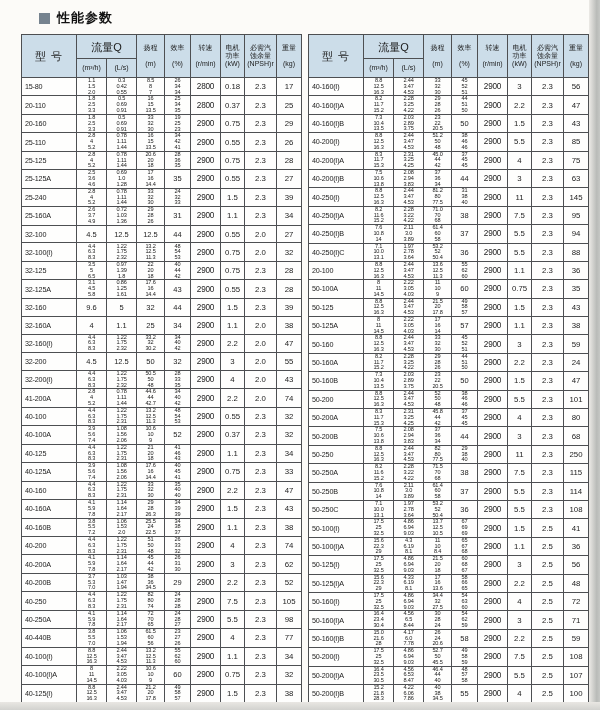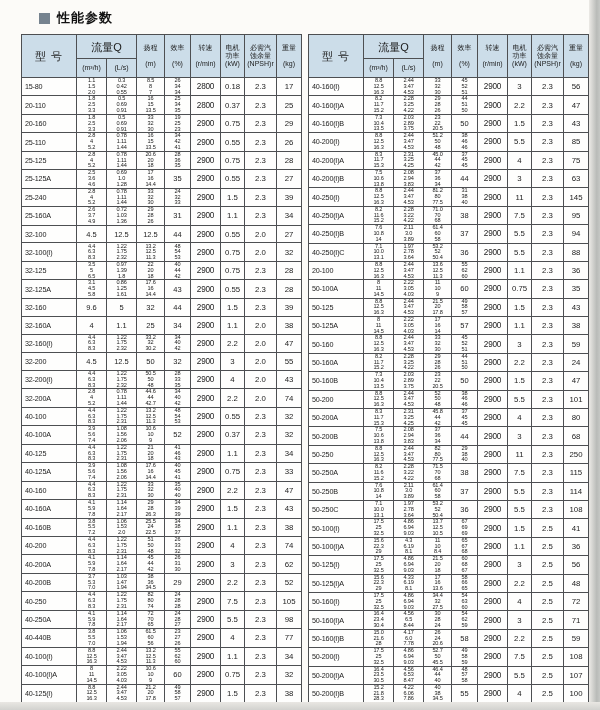--- a/index.html
+++ b/index.html
@@ -367,21 +367,21 @@
 48</td>
             <td class="c4 multi">28
 33
 35</td>
             <td class="c5 single">2900</td>
             <td class="c6 single">4</td>
             <td class="c7 single">2.0</td>
             <td class="c8 single">43</td>
           </tr>
           <tr>
-            <td class="c0 single">32-200A</td>
+            <td class="c0 single">41-200A</td>
             <td class="c1 multi">2.8
 4
 5.2</td>
             <td class="c2 multi">0.78
 1.11
 1.44</td>
             <td class="c3 multi">44.6
 44
 42.7</td>
             <td class="c4 multi">34

